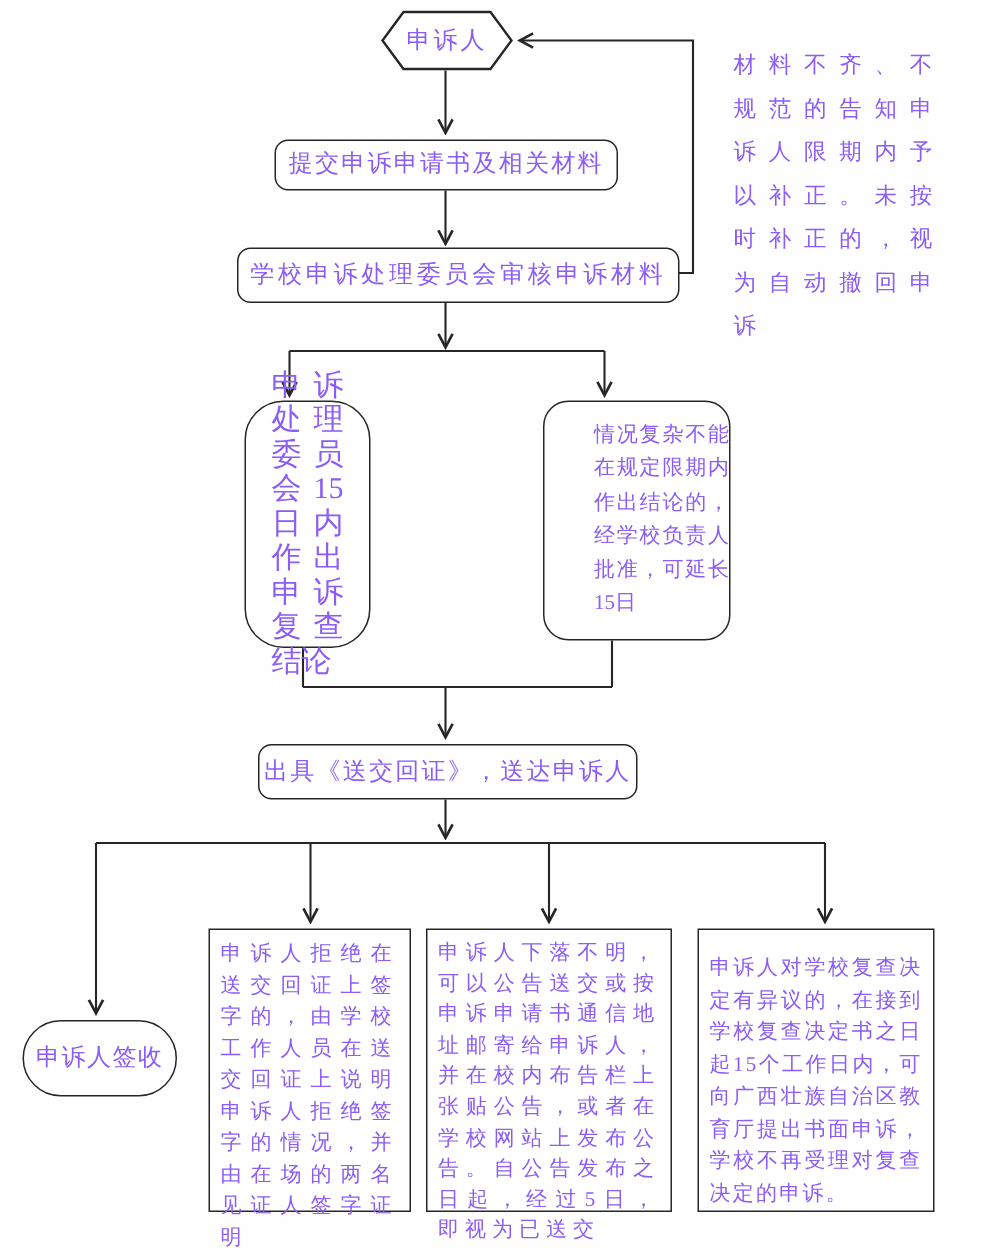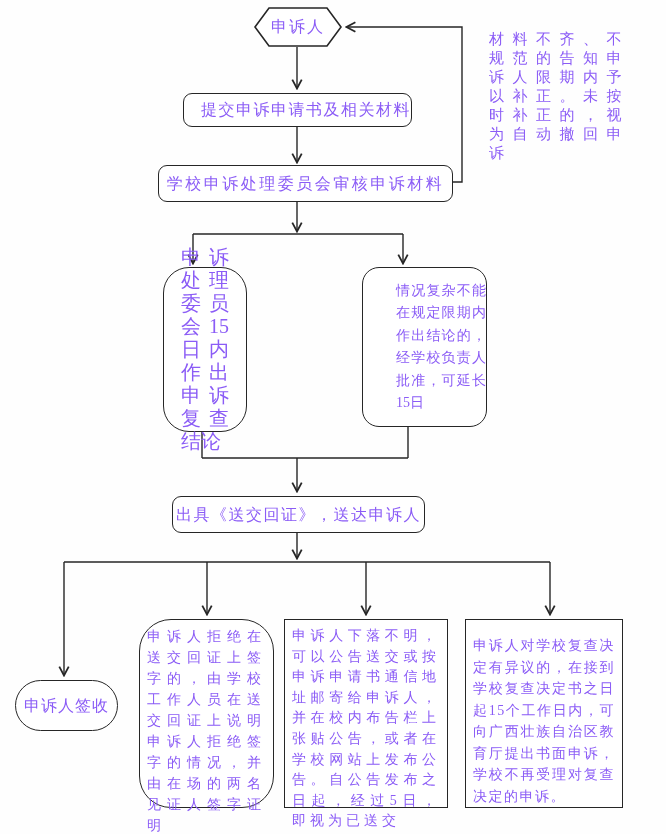--- a/index.html
+++ b/index.html
@@ -20,29 +20,29 @@
   .single{white-space:nowrap;font-size:16px;letter-spacing:1.5px;}
   .multi{display:block;text-align:justify;}
   .hex-label{
     position:absolute;z-index:3;display:flex;align-items:center;justify-content:center;
     font-size:16px;letter-spacing:2px;background:transparent;border:none;
   }
   #decision-left-box{left:163px;top:267px;width:84px;height:165px;font-size:20px;border-radius:26px;}
   #decision-left-box .inner{width:48px;text-align:justify;line-height:23px;}
   #decision-right-box{left:362px;top:267px;width:125px;height:160px;font-size:14px;justify-content:flex-end;}
   #decision-right-box .inner{width:90px;text-align:justify;line-height:22.5px;}
-  #refuse-box{left:139px;top:619px;width:135px;height:189px;font-size:14px;border-radius:32px;}
+  #refuse-box{left:139px;top:619px;width:135px;height:189px;font-size:14px;}
   #refuse-box .inner{width:119px;margin:6px auto;letter-spacing:5px;line-height:21px;}
   #missing-box{left:284px;top:619px;width:164px;height:189px;font-size:14px;}
   #missing-box .inner{width:148px;margin:6px auto;letter-spacing:4px;line-height:20.6px;}
   #objection-box{left:465px;top:619px;width:158px;height:189px;font-size:14px;}
   #objection-box .inner{width:142px;margin:15px auto;letter-spacing:1.5px;line-height:21.5px;}
   #note-block{
     position:absolute;z-index:2;left:489px;top:30px;width:138px;
-    font-size:15px;letter-spacing:5.5px;line-height:19px;text-align:justify;
+    font-size:15px;letter-spacing:5.5px;line-height:29px;text-align:justify;
   }
 </style>
 </head>
 <body>
 
 <div id="canvas">
 
   <svg id="connectors" viewBox="0 0 666 834" xmlns="http://www.w3.org/2000/svg">
     <defs>
       <marker id="arrow" viewBox="0 0 12 12" refX="10" refY="6" markerWidth="9" markerHeight="9" orient="auto-start-reverse">
@@ -68,21 +68,21 @@
       <path d="M366,562 L366,614" marker-end="url(#arrow)"></path>
       <path d="M550,562 L550,614" marker-end="url(#arrow)"></path>
     </g>
     <polygon points="255,27 269,8 327,8 341,27 327,46 269,46" fill="#ffffff" stroke="#262626" stroke-width="1.6"></polygon>
   </svg>
 
   <div class="hex-label" style="left:255px;top:8px;width:86px;height:38px;">
     <span>申诉人</span>
   </div>
 
-  <div class="node rounded single" style="left:183px;top:93px;width:229px;height:34px;justify-content:flex-end;">
+  <div class="node rounded single" style="left:183px;top:93px;width:229px;height:34px;">
     <span>提交申诉申请书及相关材料</span>
   </div>
 
   <div class="node rounded single" style="left:158px;top:165px;width:295px;height:37px;letter-spacing:2.5px;">
     <span>学校申诉处理委员会审核申诉材料</span>
   </div>
 
   <div id="note-block">
     <span>材料不齐、不规范的告知申诉人限期内予以补正。未按时补正的，视为自动撤回申诉</span>
   </div>

